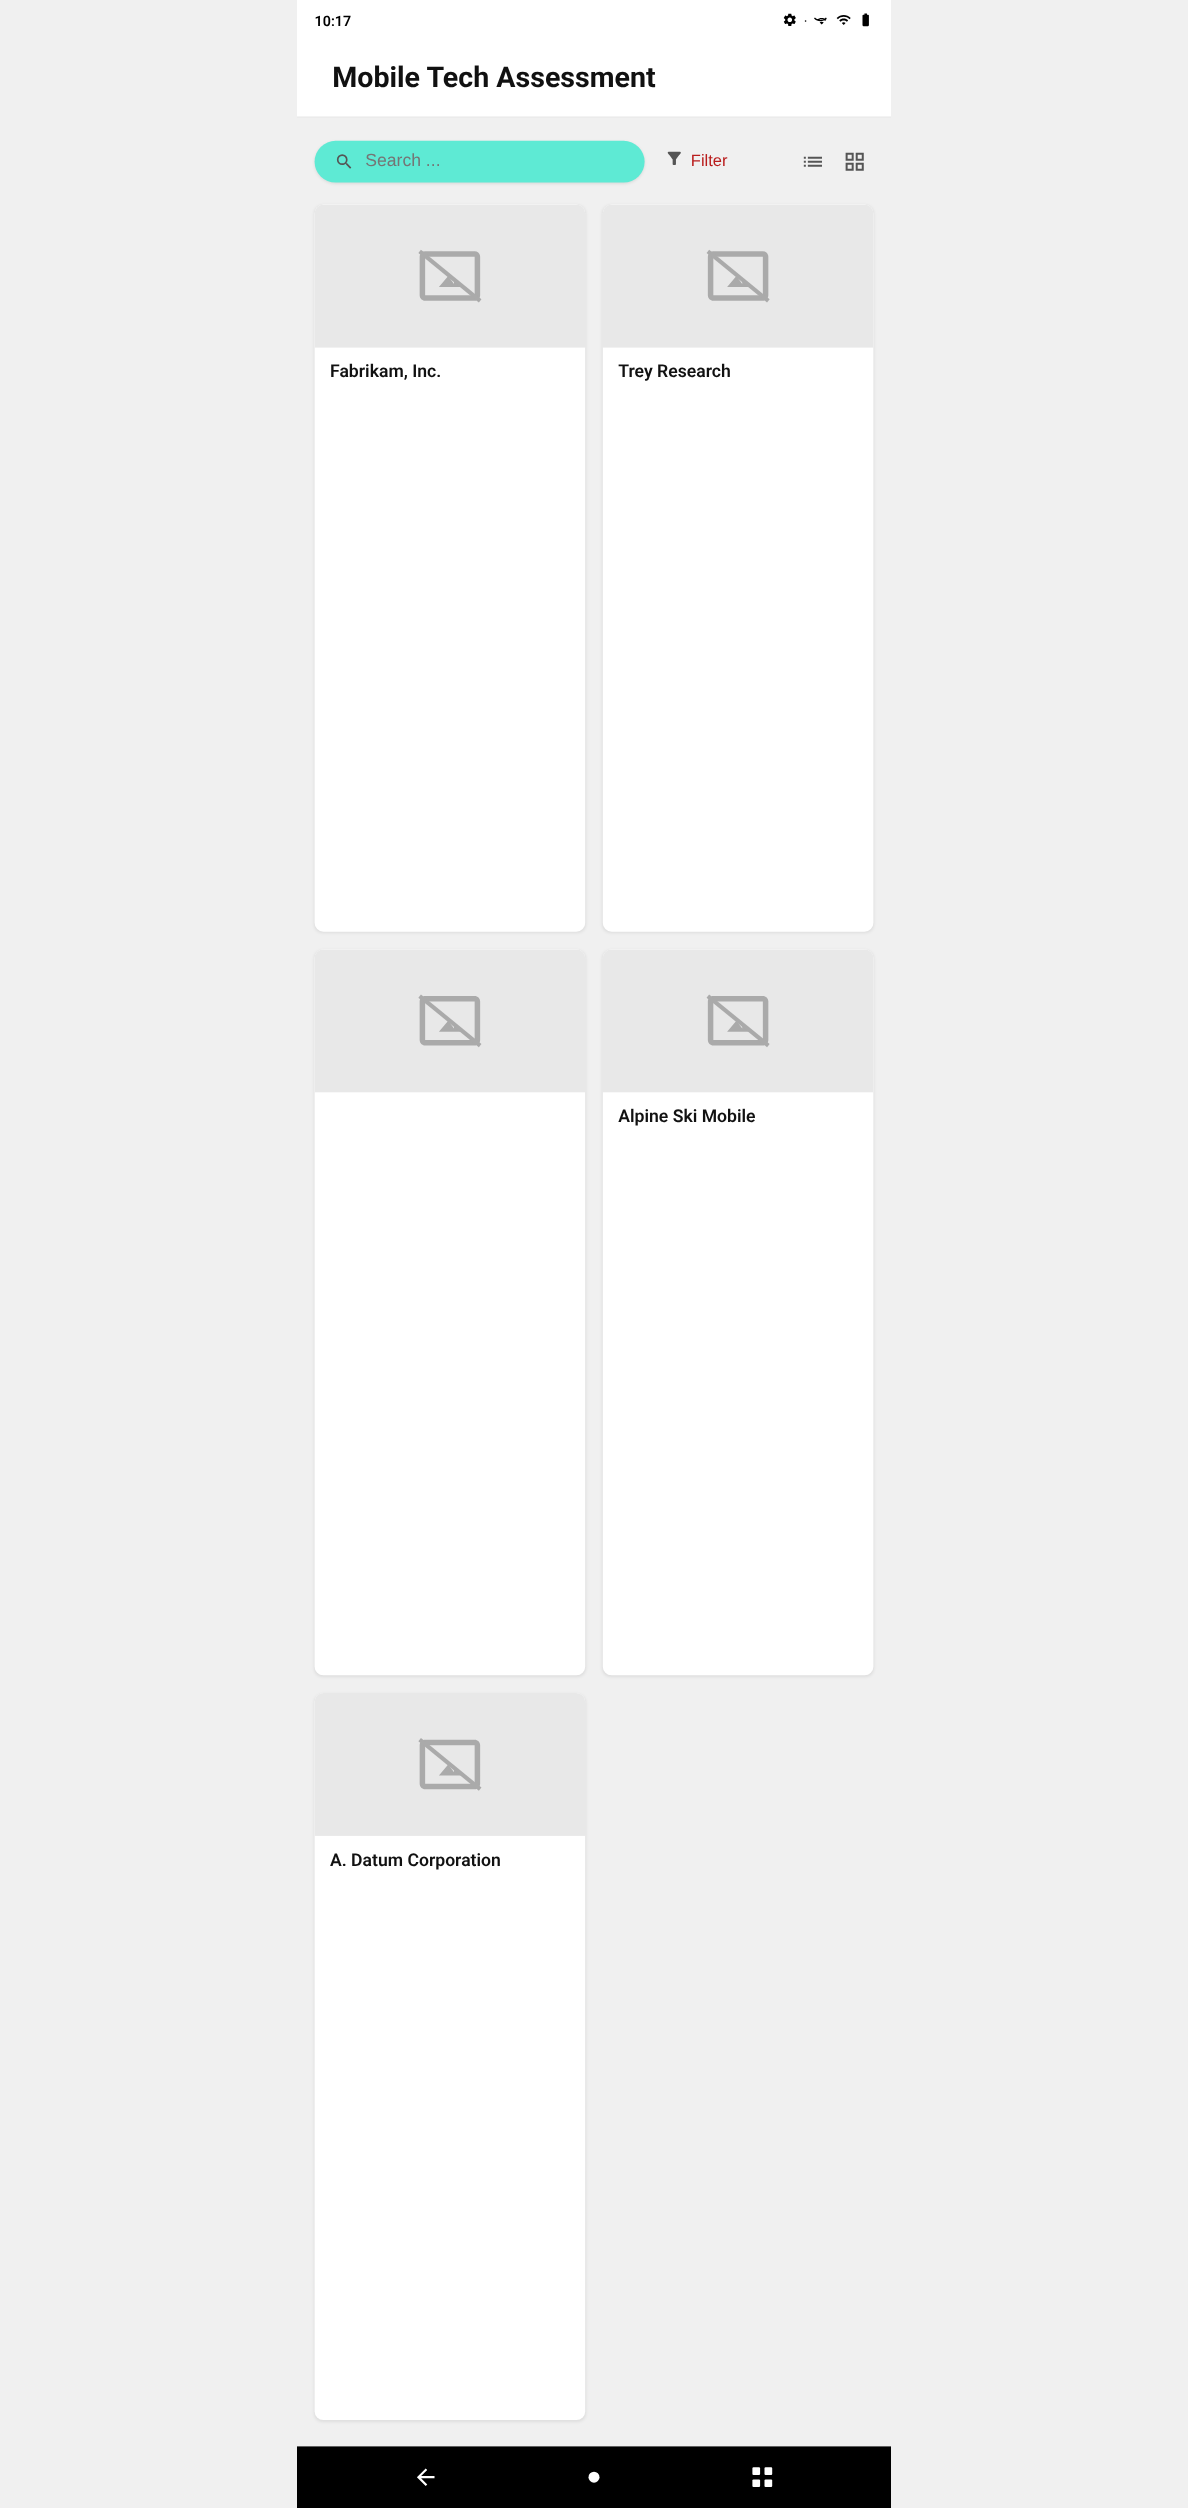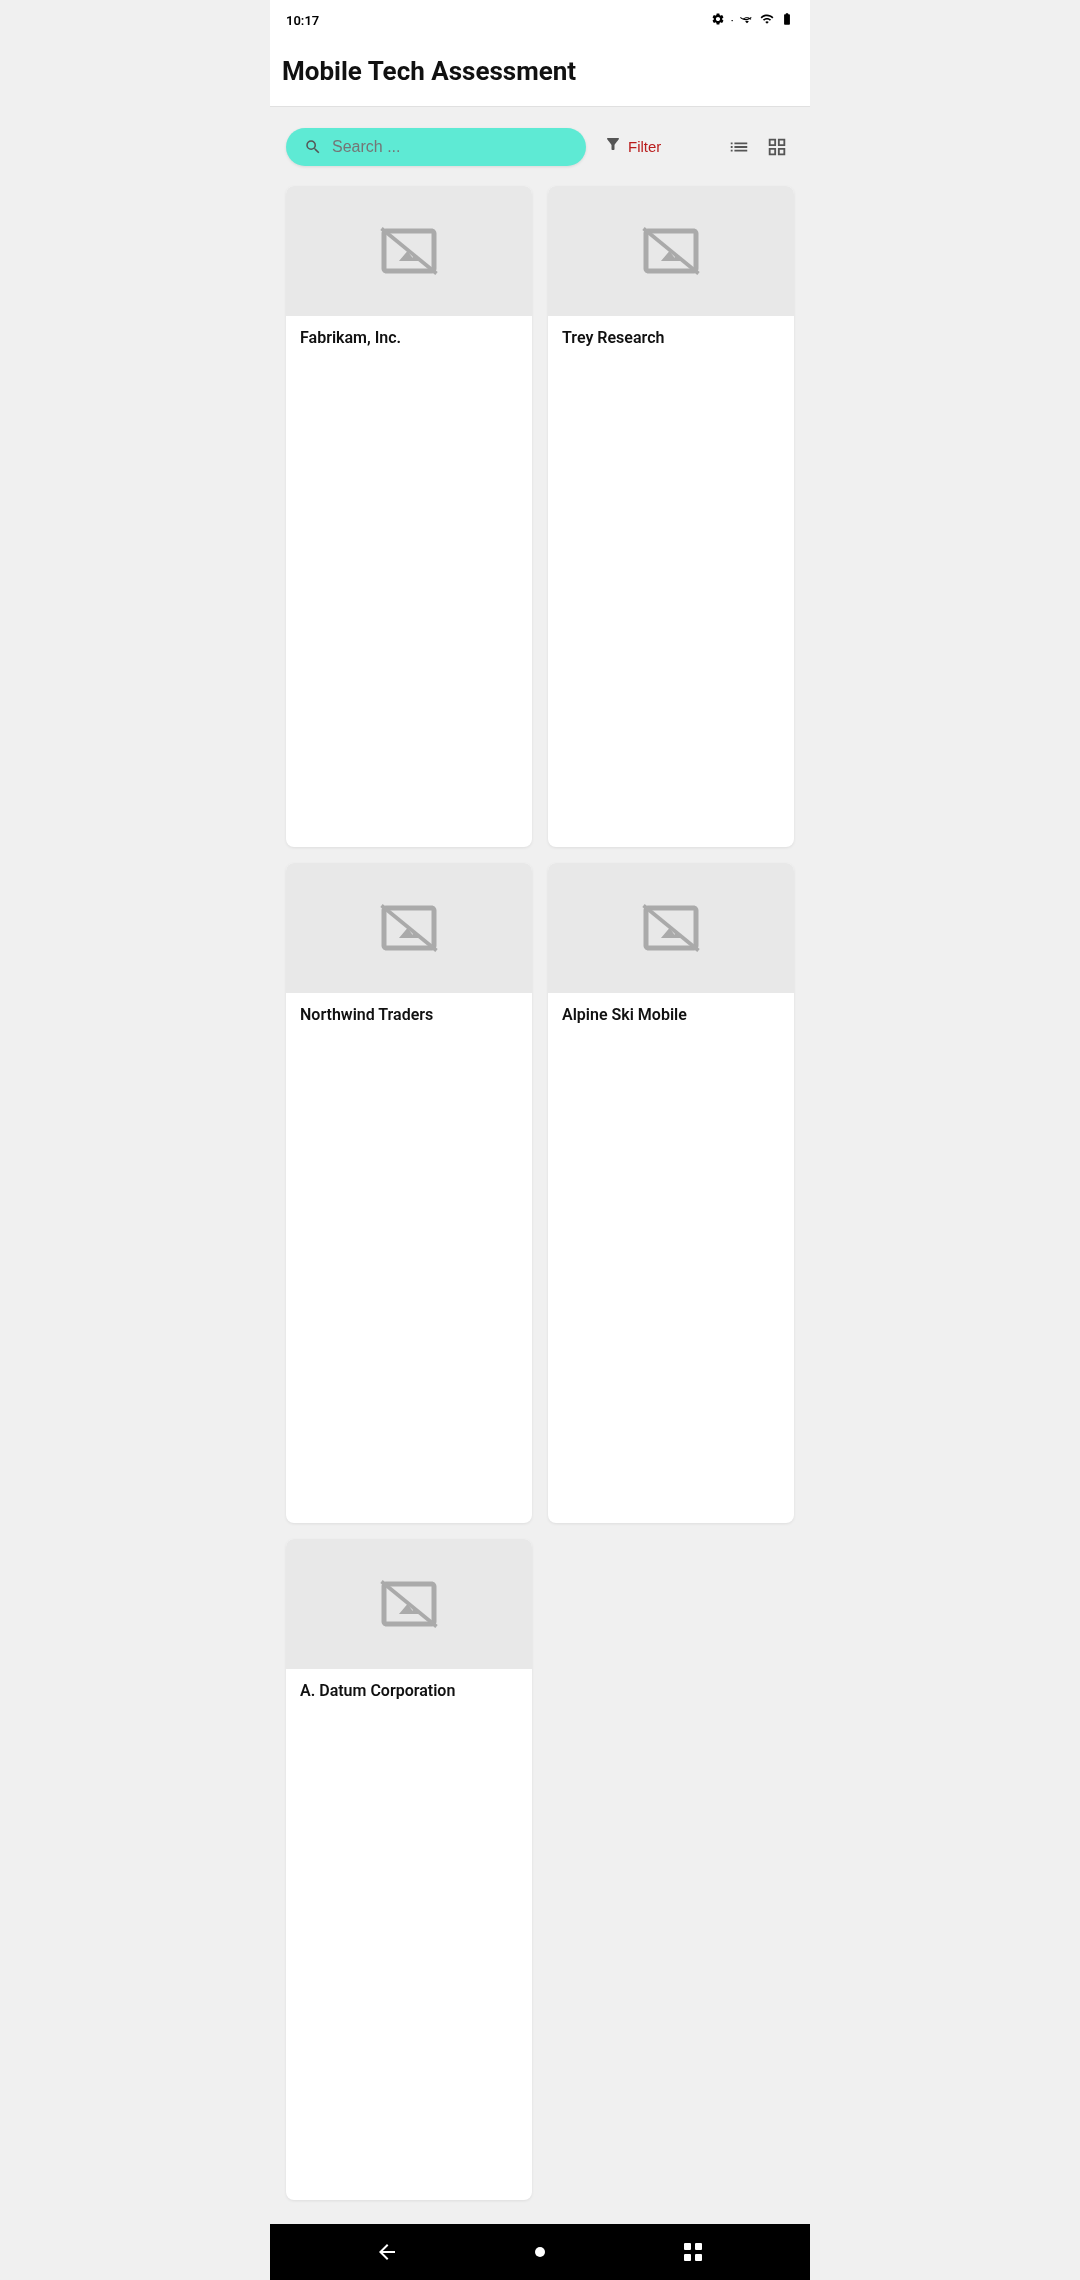--- a/index.html
+++ b/index.html
@@ -41,21 +41,21 @@
       gap: 6px;
     }
 
     .status-icon {
       font-size: 13px;
       color: #000;
     }
 
     .header {
       background: #fff;
-      padding: 16px 20px 20px 12px;
+      padding: 16px 20px 20px 32px;
       border-bottom: 1px solid #e0e0e0;
     }
 
     .header-title {
       font-size: 26px;
       font-weight: 700;
       color: #111;
     }
 
     .toolbar {
@@ -291,21 +291,20 @@
     </div>
     <div class="card">
       <div class="card-image">
         <div class="img-placeholder">
           <svg width="60" height="50" viewBox="0 0 24 20" fill="#aaa">
             <path d="M21 19H3c-1.1 0-2-.9-2-2V3c0-1.1.9-2 2-2h18c1.1 0 2 .9 2 2v14c0 1.1-.9 2-2 2zM3 3v14h18V3H3zm10.5 9.83l-2.12-2.83L8 14h8l-2.5-3.17z"></path>
             <line x1="1" y1="1" x2="23" y2="19" stroke="#aaa" stroke-width="1.5"></line>
           </svg>
         </div>
       </div>
-      <div class="card-label">Northwind Traders</div>
     </div>
     <div class="card">
       <div class="card-image">
         <div class="img-placeholder">
           <svg width="60" height="50" viewBox="0 0 24 20" fill="#aaa">
             <path d="M21 19H3c-1.1 0-2-.9-2-2V3c0-1.1.9-2 2-2h18c1.1 0 2 .9 2 2v14c0 1.1-.9 2-2 2zM3 3v14h18V3H3zm10.5 9.83l-2.12-2.83L8 14h8l-2.5-3.17z"></path>
             <line x1="1" y1="1" x2="23" y2="19" stroke="#aaa" stroke-width="1.5"></line>
           </svg>
         </div>
       </div>

